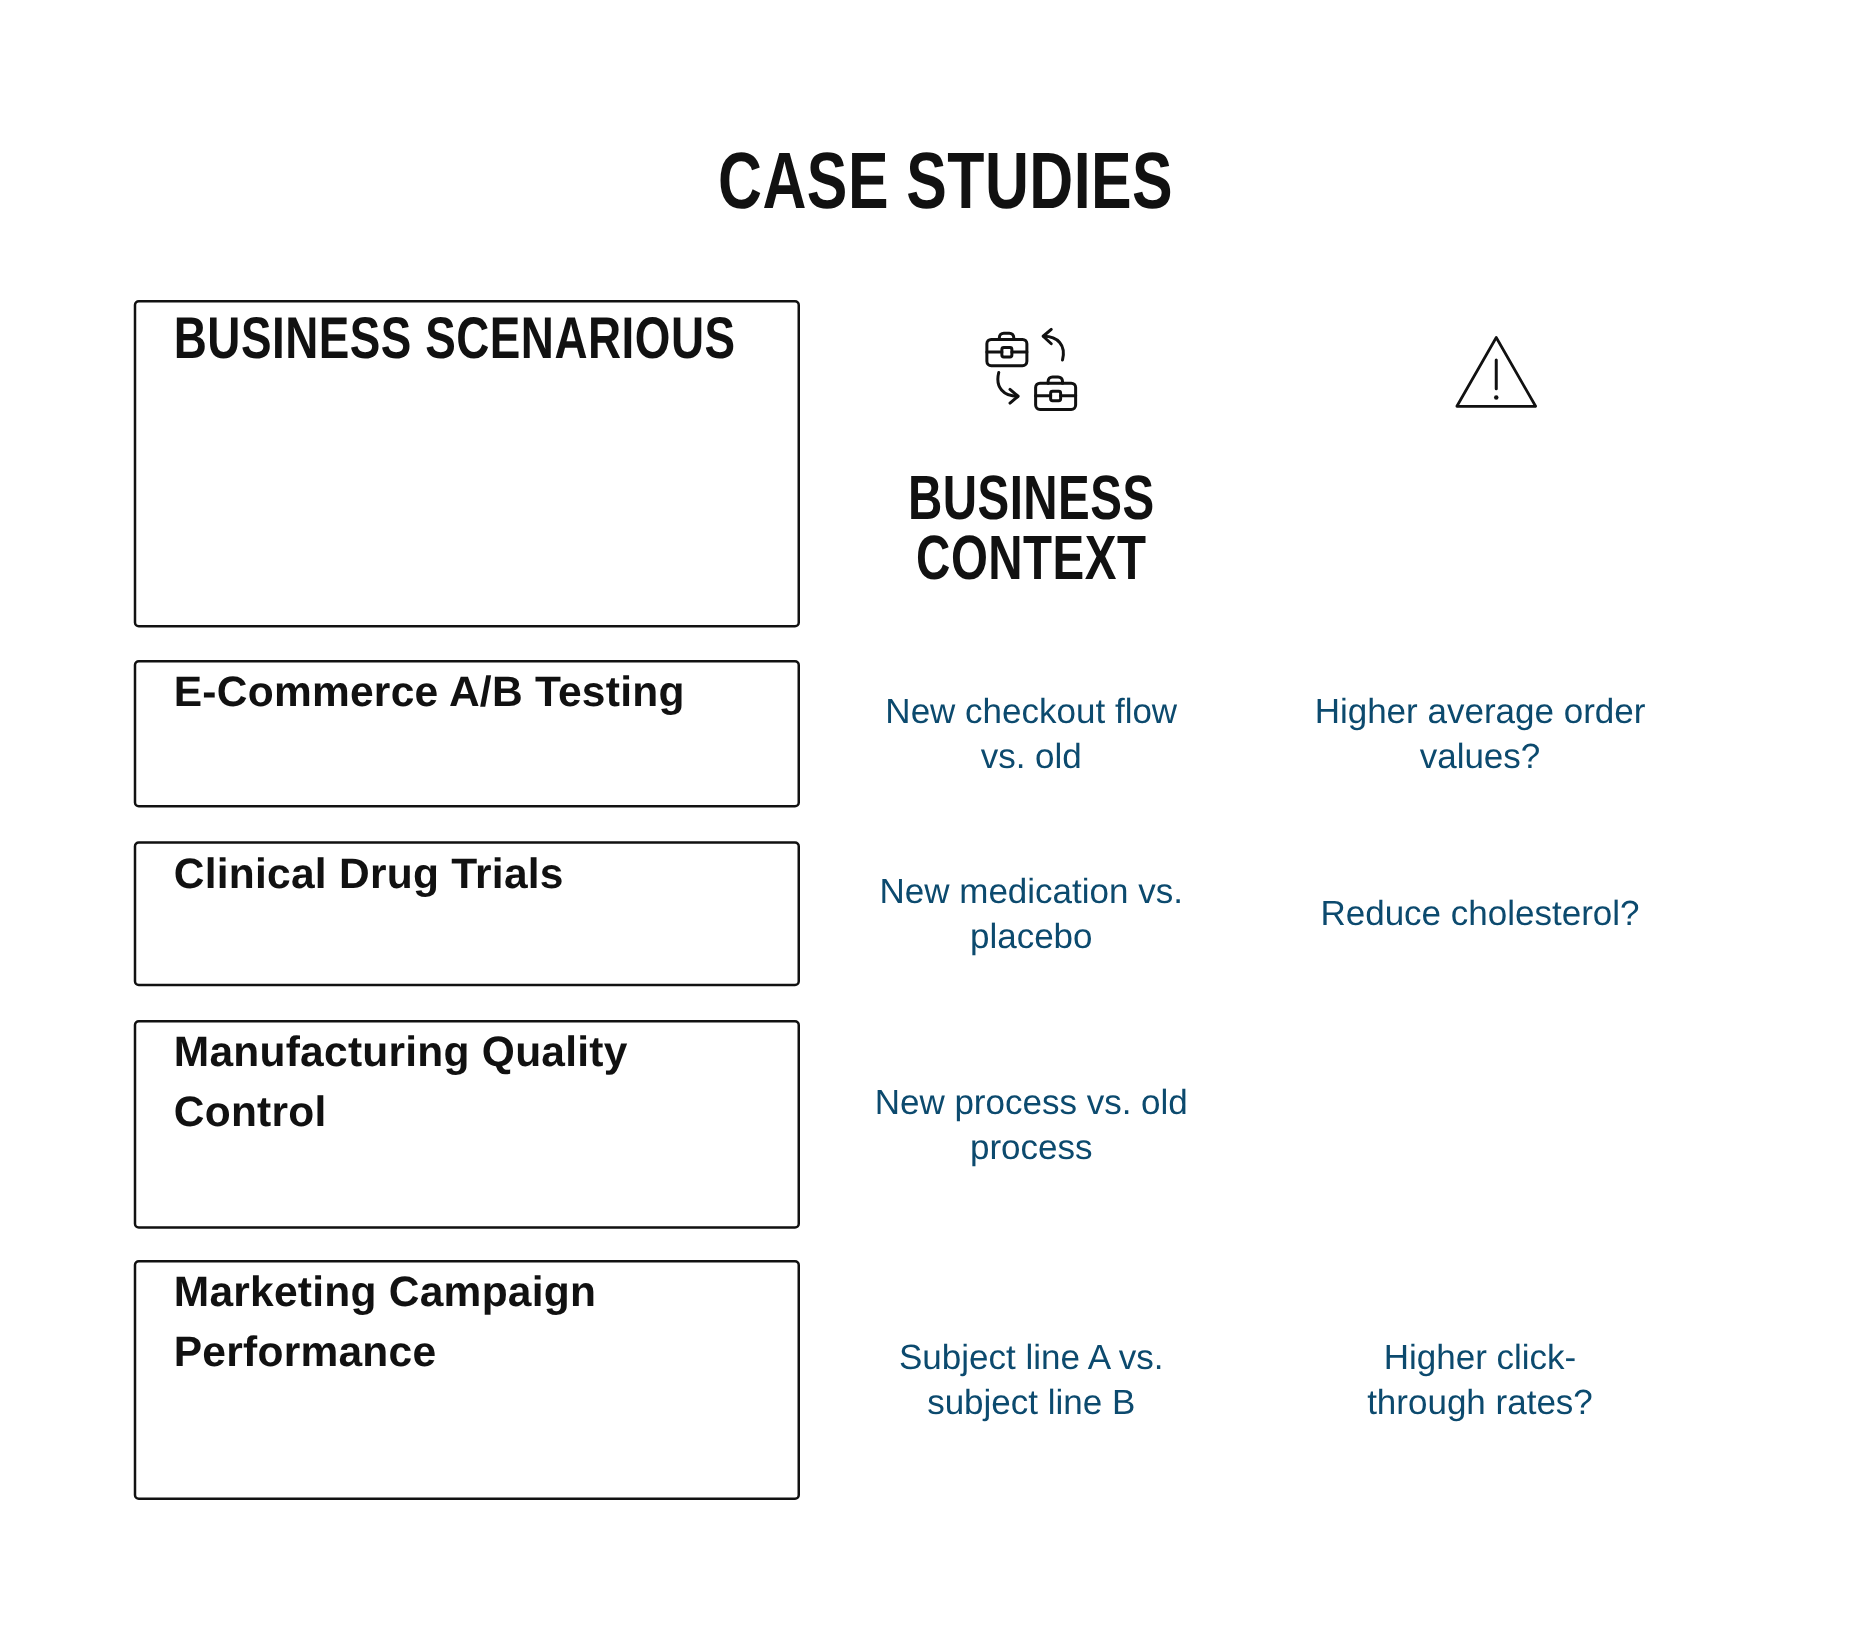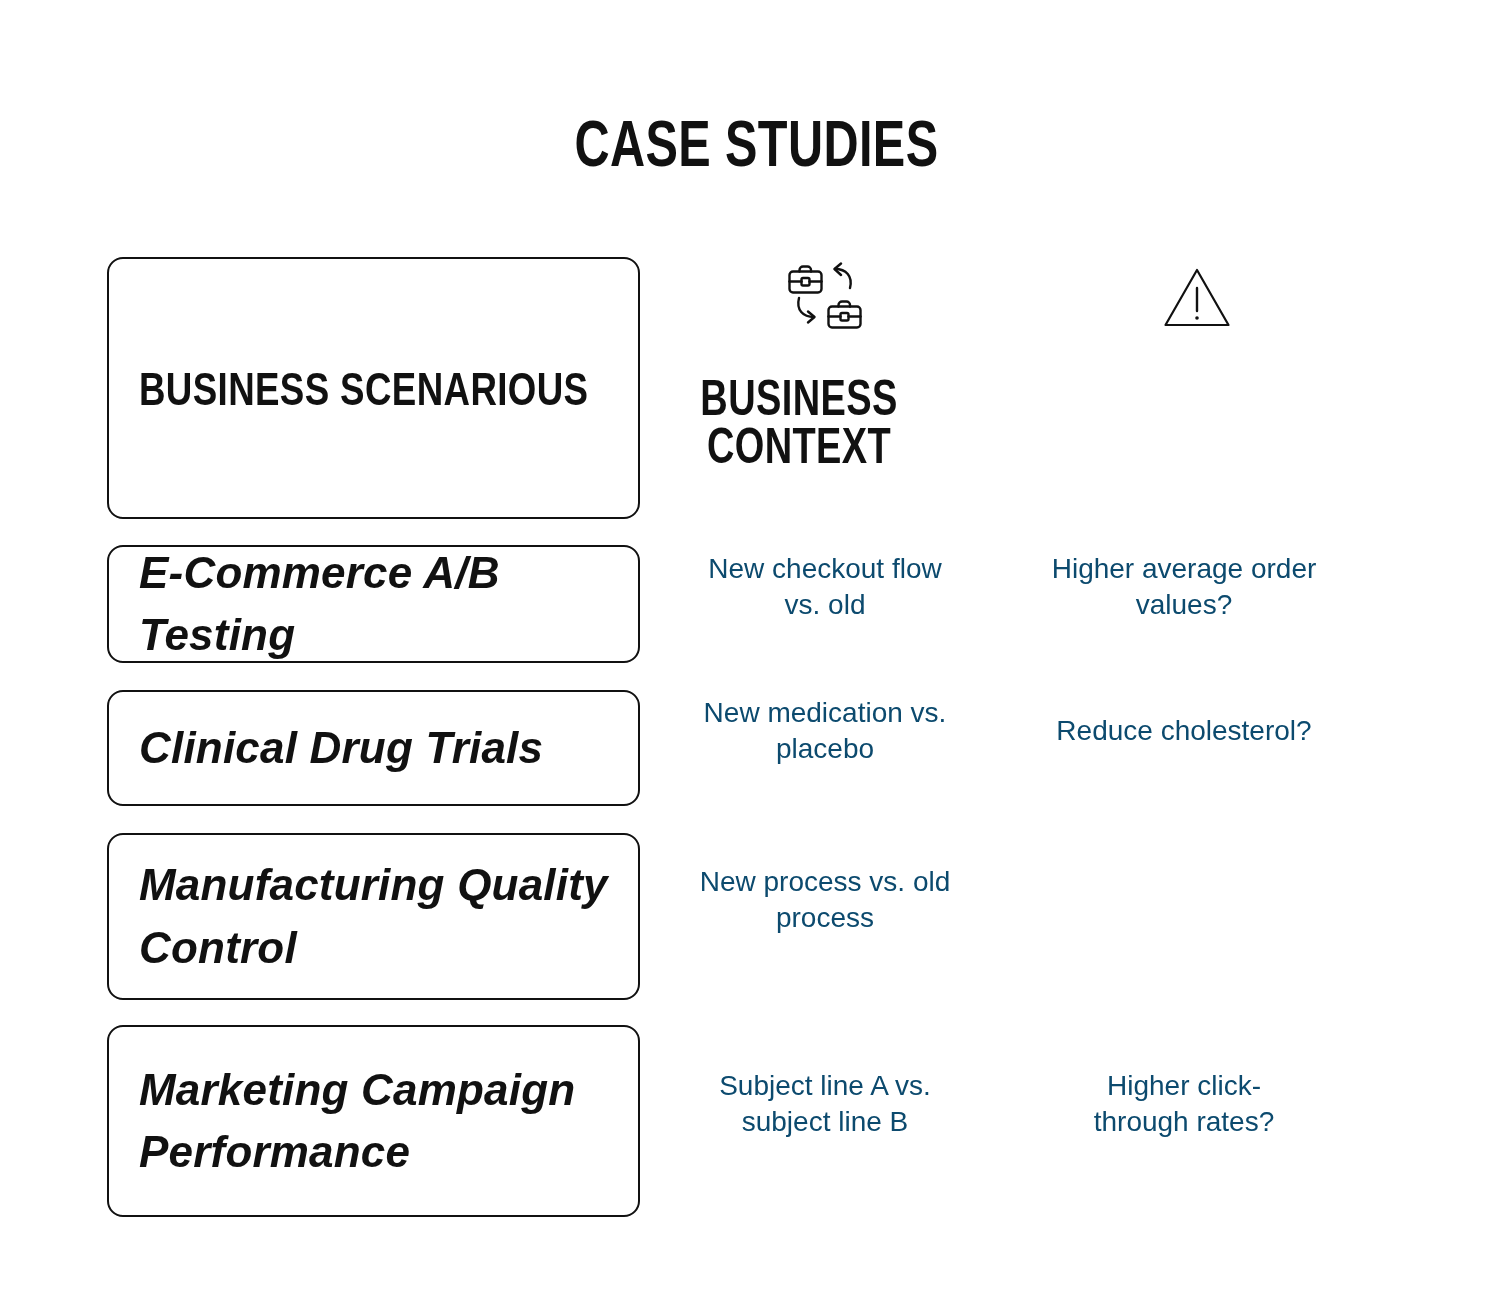--- a/index.html
+++ b/index.html
@@ -11,35 +11,35 @@
   .display{font-weight:bold;letter-spacing:0.5px;}
   .squish{display:inline-block;transform:scaleX(0.76);transform-origin:center;white-space:pre-line;}
   .squish-left{display:inline-block;transform:scaleX(0.78);transform-origin:left center;white-space:nowrap;}
 
   .title{
     position:absolute;top:100px;left:0;width:100%;text-align:center;
     font-size:64px;line-height:1.0;margin:12px;
   }
   .box{
     position:absolute;left:107px;width:533px;box-sizing:border-box;
-    border:2.5px solid #111;border-radius:16px;background:#fff;
-    display:flex;align-items:center;padding:0 30px;margin-top:17px;
+    border:2.5px solid #111;border-radius:4px;background:#fff;
+    display:flex;padding:0 30px;
   }
   .header-box{top:240px;height:262px;font-size:47px;}
-  .row-box{font-size:44px;font-weight:bold;line-height:1.42;letter-spacing:0.2px;font-style:italic;}
+  .row-box{font-size:34px;font-weight:bold;line-height:1.42;letter-spacing:0.2px;}
 
   .col-icon{position:absolute;}
   .ctx-icon{left:786px;top:262px;}
   .q-icon{left:1162px;top:266px;}
 
   .col-head{
     position:absolute;width:340px;text-align:center;
     font-size:50px;line-height:48px;
   }
-  .ctx-head{left:629px;top:374px;}
+  .ctx-head{left:655px;top:374px;}
   .q-head{left:1027px;top:366px;}
 
   .cell{
     position:absolute;width:340px;display:flex;align-items:center;justify-content:center;
     text-align:center;font-size:28px;line-height:36px;color:#0c4a6e;
     white-space:pre-line;
   }
   .ctx-cell{left:655px;}
   .q-cell{left:1014px;}
 

